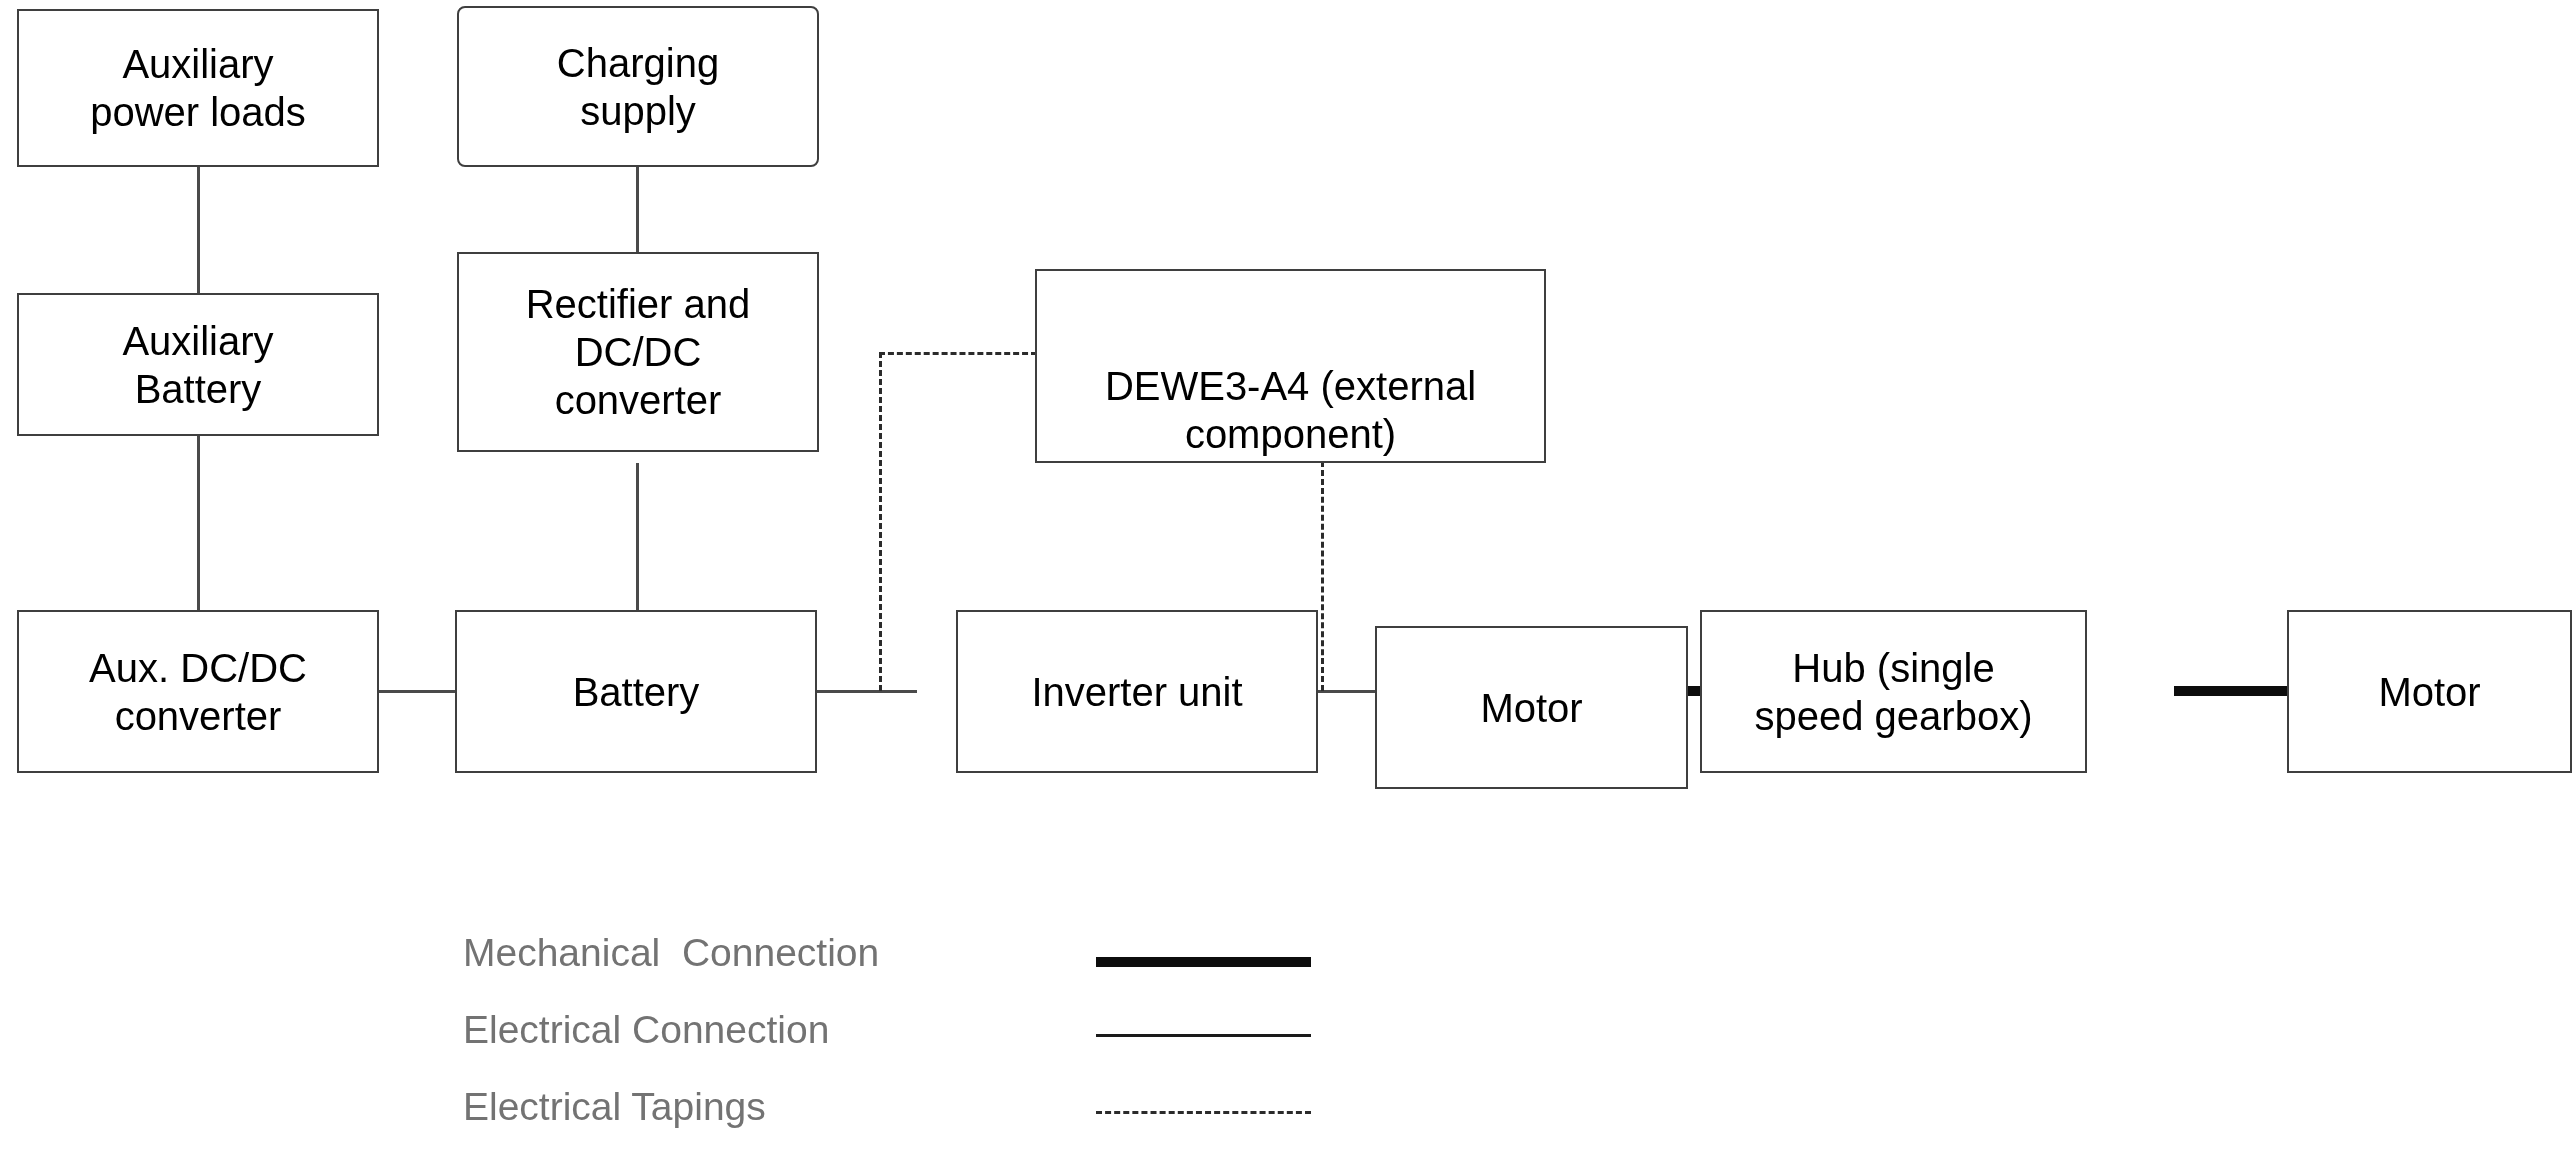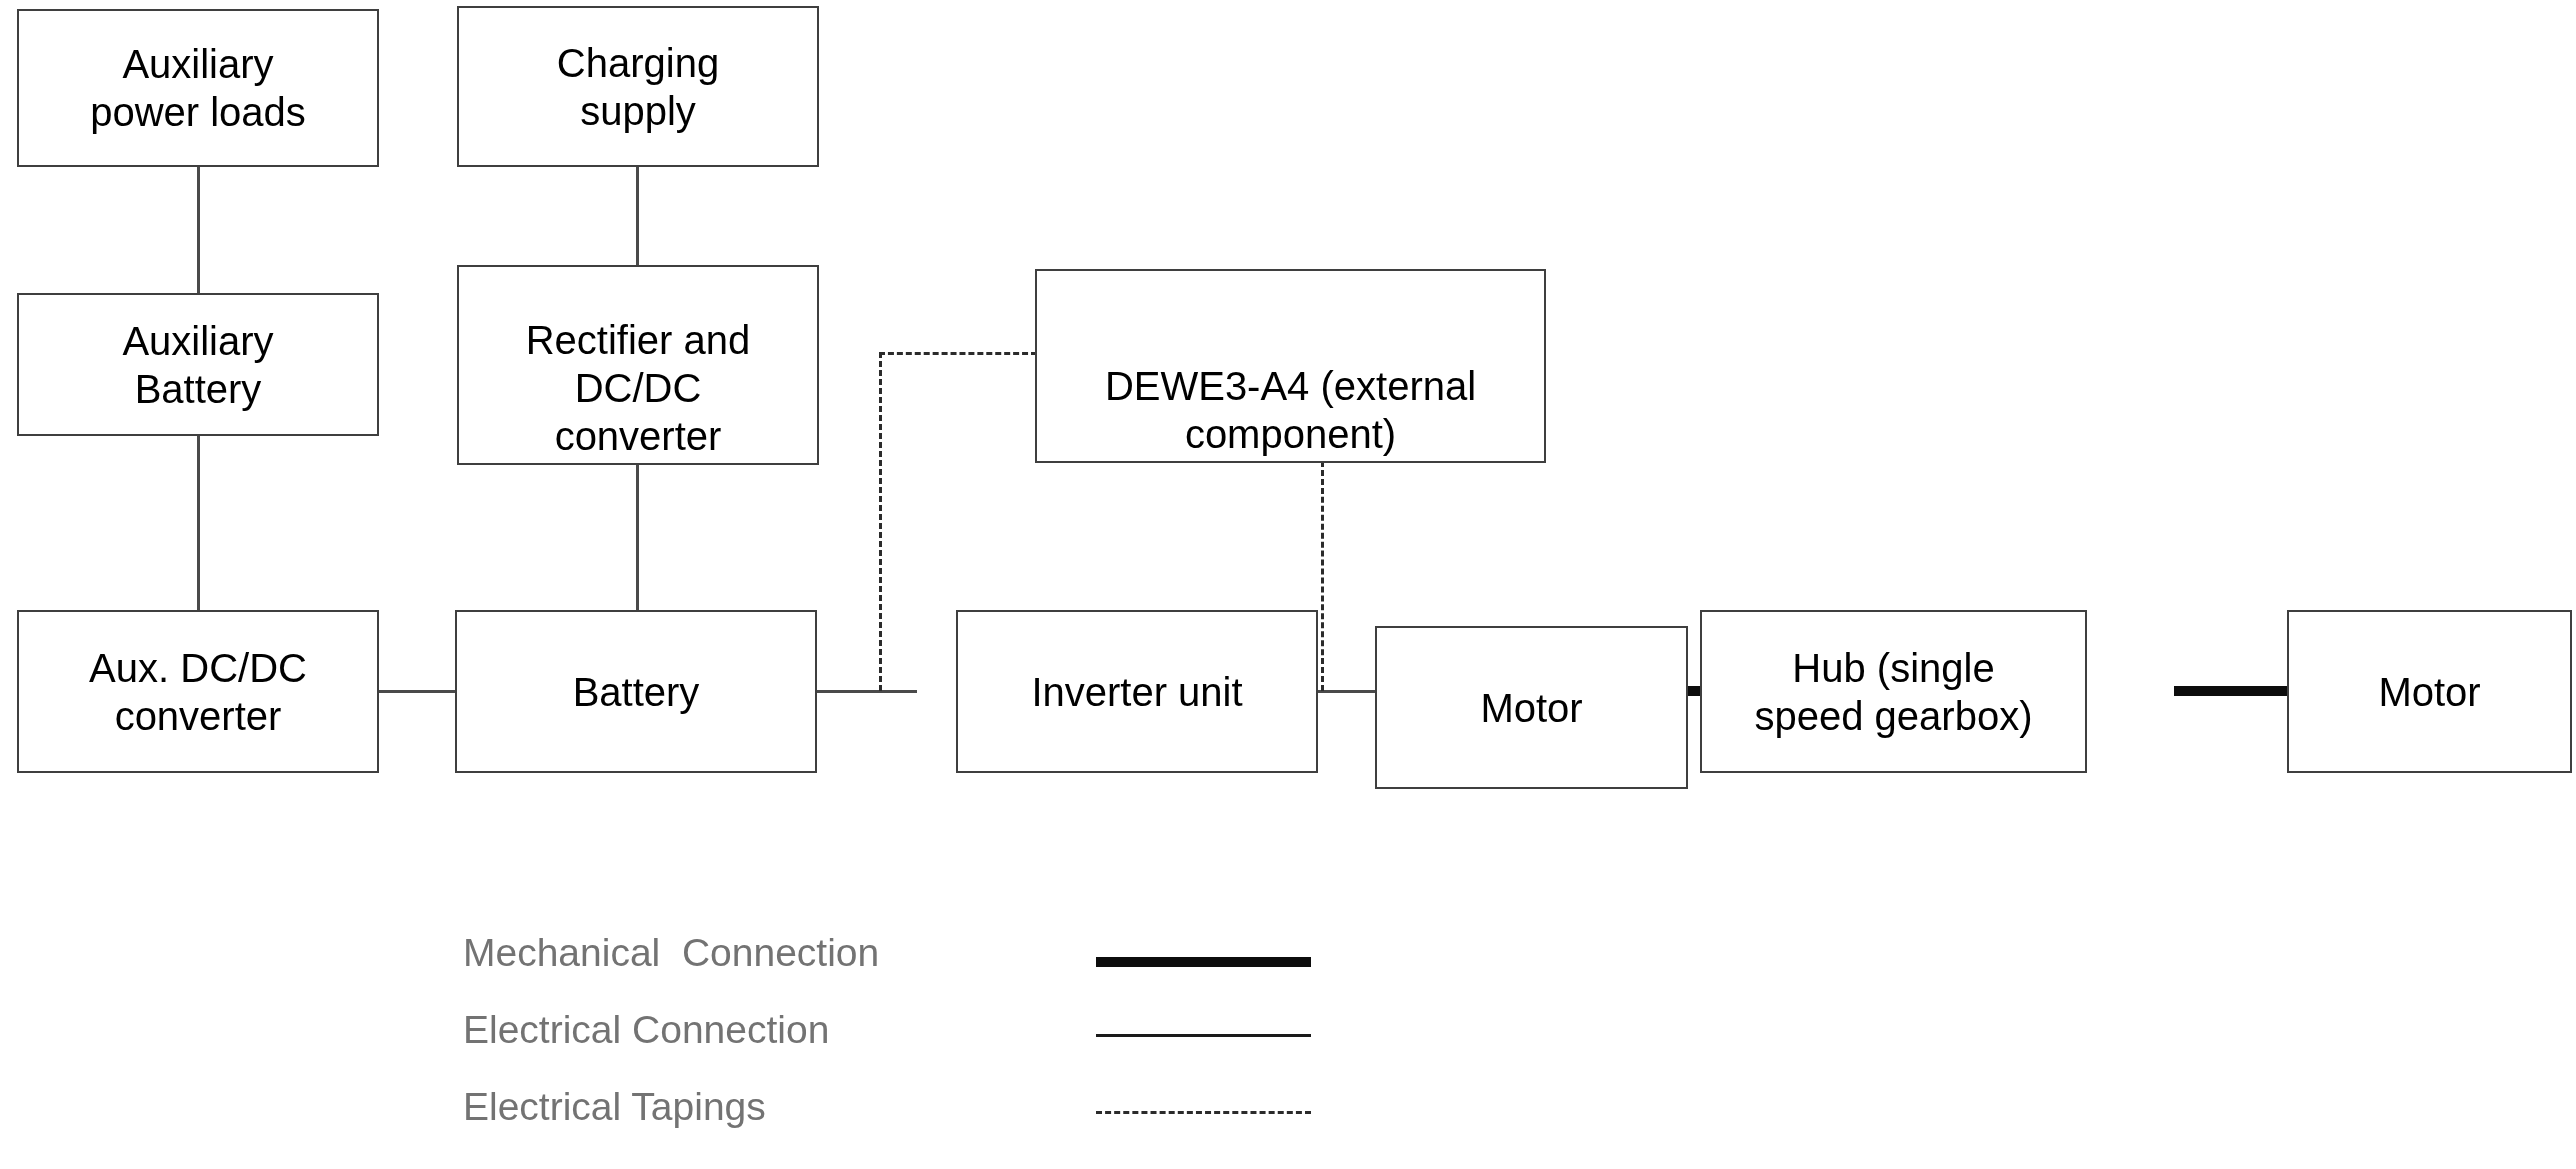--- a/index.html
+++ b/index.html
@@ -114,31 +114,31 @@
   <div class="conn tap-h" style="left:879px; top:352px; width:158px;"></div>
   <div class="conn tap-v" style="left:879px; top:352px; height:339px;"></div>
 
   <div class="conn tap-v" style="left:1321px; top:461px; height:230px;"></div>
 
   <div class="node" style="left:17px; top:9.3px; width:362px; height:158px;">
     <span class="lbl">Auxiliary
 power loads</span>
   </div>
 
-  <div class="node" style="left:457px; top:6.2px; width:362px; height:161px;">
+  <div class="node" style="left:457px; top:6.2px; width:362px; height:161px;border-radius:8px;">
     <span class="lbl">Charging
 supply</span>
   </div>
 
   <div class="node" style="left:17px; top:293px; width:362px; height:143px;">
     <span class="lbl">Auxiliary
 Battery</span>
   </div>
 
-  <div class="node" style="left:457px; top:265px; width:362px; height:200px;align-items:flex-end;">
+  <div class="node" style="left:457px; top:252px; width:362px; height:200px;">
     <span class="lbl">Rectifier and
 DC/DC
 converter</span>
   </div>
 
   <div class="node" style="left:1035px; top:269px; width:511px; height:194px;align-items:flex-end;">
     <span class="lbl">DEWE3-A4 (external
 component)</span>
   </div>
 

